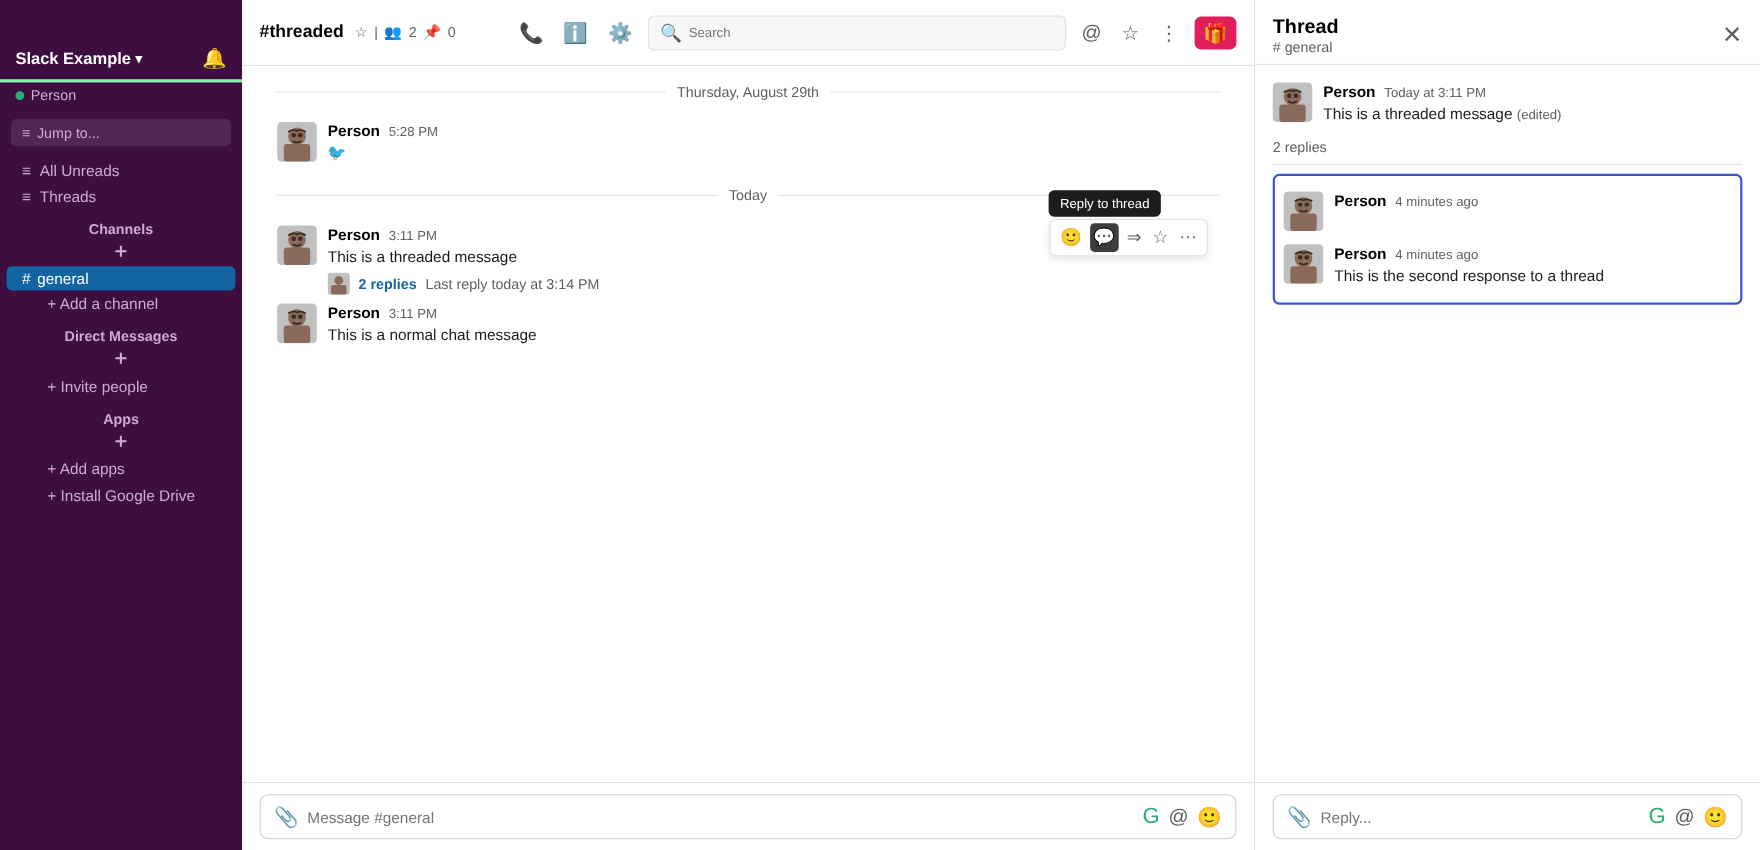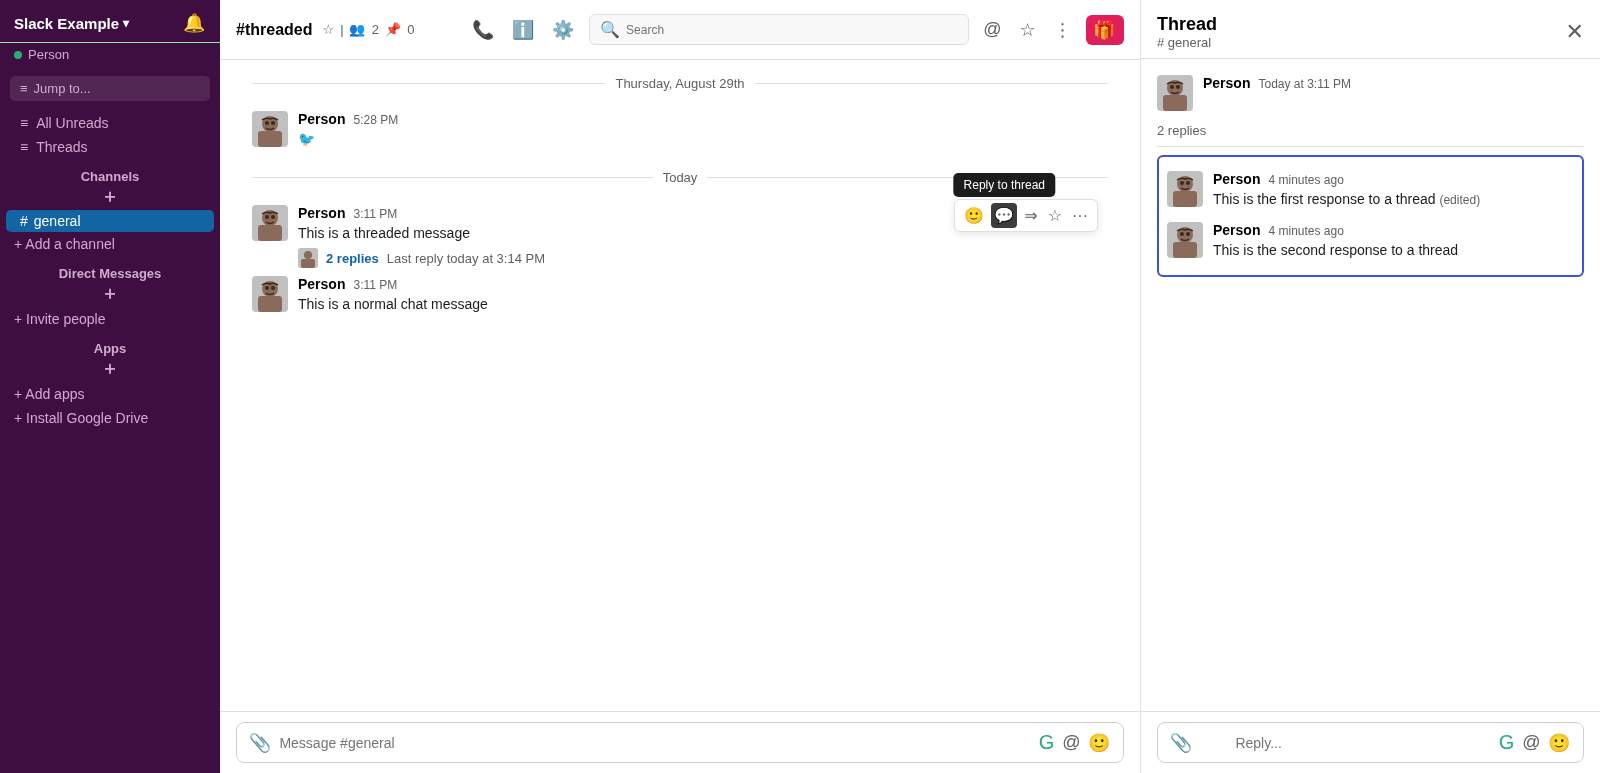--- a/index.html
+++ b/index.html
@@ -11,24 +11,25 @@
       min-width: 220px;
       background: #3f0e40;
       color: #cfa9d0;
       display: flex;
       flex-direction: column;
       height: 100%;
       overflow: hidden;
     }
     .sidebar-header {
       padding: 12px 14px 8px;
-      border-bottom: 1px solid #86efac;
+      border-bottom: 3px solid #86efac;
       display: flex;
       align-items: center;
       justify-content: space-between;
+      margin-top: 30px;
     }
     .sidebar-workspace {
       display: flex;
       align-items: center;
       gap: 4px;
       font-weight: 700;
       font-size: 15px;
       color: #fff;
       cursor: pointer;
     }
@@ -102,20 +103,21 @@
     }
     .channel-item.active { background: #1264a3; color: #fff; }
     .sidebar-action {
       padding: 4px 14px;
       font-size: 14px;
       color: #cfa9d0;
       cursor: pointer;
       display: flex;
       align-items: flex-end;
       gap: 6px;
+      margin-left: 29px;
     }
 
     
     .main {
       flex: 1;
       display: flex;
       flex-direction: column;
       height: 100%;
       overflow: hidden;
       background: #fff;
@@ -324,21 +326,21 @@
     }
     .thread-input-box {
       border: 1px solid #d0d0d0;
       border-radius: 8px;
       display: flex;
       align-items: center;
       padding: 8px 12px;
       gap: 8px;
     }
     .thread-input-box input {
-      flex: 1; border: none; outline: none; font-size: 14px; color: #c2410c; margin-left: 35px;
+      flex: 1; border: none; outline: none; font-size: 14px; color: #c2410c;
     }
 
     
     .face-svg { width: 36px; height: 36px; }
   </style>
 </head>
 <body>
 
 <div class="sidebar">
   <div class="sidebar-header">
@@ -555,20 +557,24 @@
           <circle cx="21" cy="12" r="2" fill="#3a2a1a"></circle>
           <path d="M14 17 Q18 20 22 17" stroke="#3a2a1a" stroke-width="1.5" fill="none"></path>
           <path d="M10 9 Q14 6 18 8 Q22 6 26 9" stroke="#3a2a1a" stroke-width="1.5" fill="none"></path>
         </svg>
       </div>
       <div class="message-body">
         <div class="message-meta">
           <span class="message-author">Person</span>
           <span class="message-time">Today at 3:11 PM</span>
         </div>
+        <div class="message-text">
+          <span>This is a threaded message</span>
+          <span class="edited-tag">(edited)</span>
+        </div>
       </div>
     </div>
 
     <div class="thread-replies-label">2 replies</div>
 
     <div class="thread-replies-container">
 
       <div class="thread-reply">
         <div class="avatar">
           <svg class="face-svg" viewBox="0 0 36 36" xmlns="http://www.w3.org/2000/svg">
@@ -579,24 +585,20 @@
             <circle cx="21" cy="12" r="2" fill="#3a2a1a"></circle>
             <path d="M14 17 Q18 20 22 17" stroke="#3a2a1a" stroke-width="1.5" fill="none"></path>
             <path d="M10 9 Q14 6 18 8 Q22 6 26 9" stroke="#3a2a1a" stroke-width="1.5" fill="none"></path>
           </svg>
         </div>
         <div class="thread-reply-body">
           <div class="message-meta">
             <span class="message-author">Person</span>
             <span class="message-time">4 minutes ago</span>
           </div>
-          <div class="message-text">
-            <span>This is the first response to a thread</span>
-            <span class="edited-tag">(edited)</span>
-          </div>
         </div>
       </div>
 
       <div class="thread-reply">
         <div class="avatar">
           <svg class="face-svg" viewBox="0 0 36 36" xmlns="http://www.w3.org/2000/svg">
             <rect width="36" height="36" fill="#c0c0c0" rx="4"></rect>
             <circle cx="18" cy="13" r="8" fill="#8a6a5a"></circle>
             <rect x="6" y="20" width="24" height="16" fill="#8a6a5a" rx="3"></rect>
             <circle cx="15" cy="12" r="2" fill="#3a2a1a"></circle>

